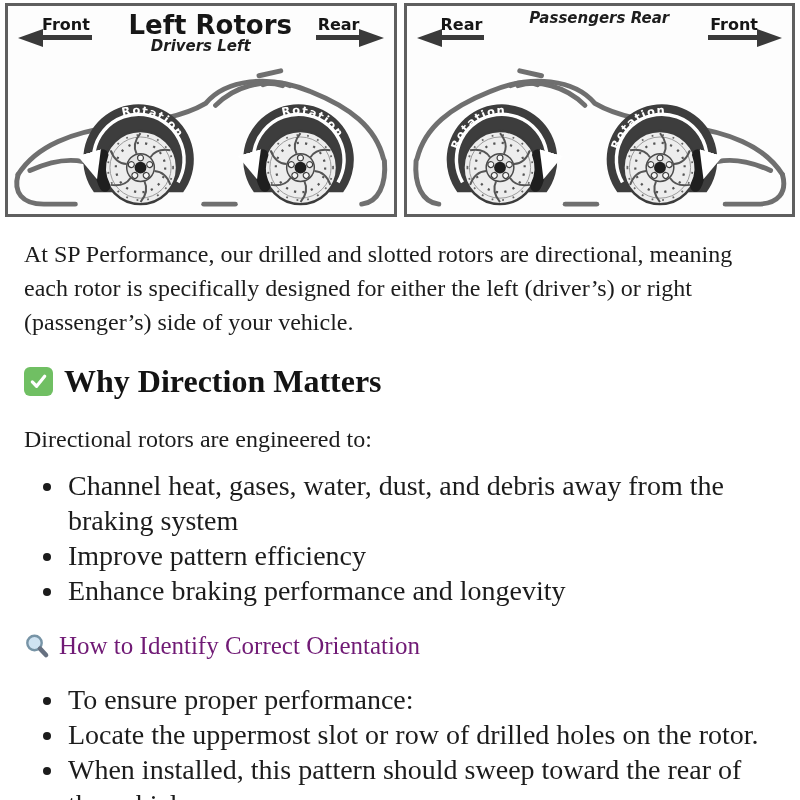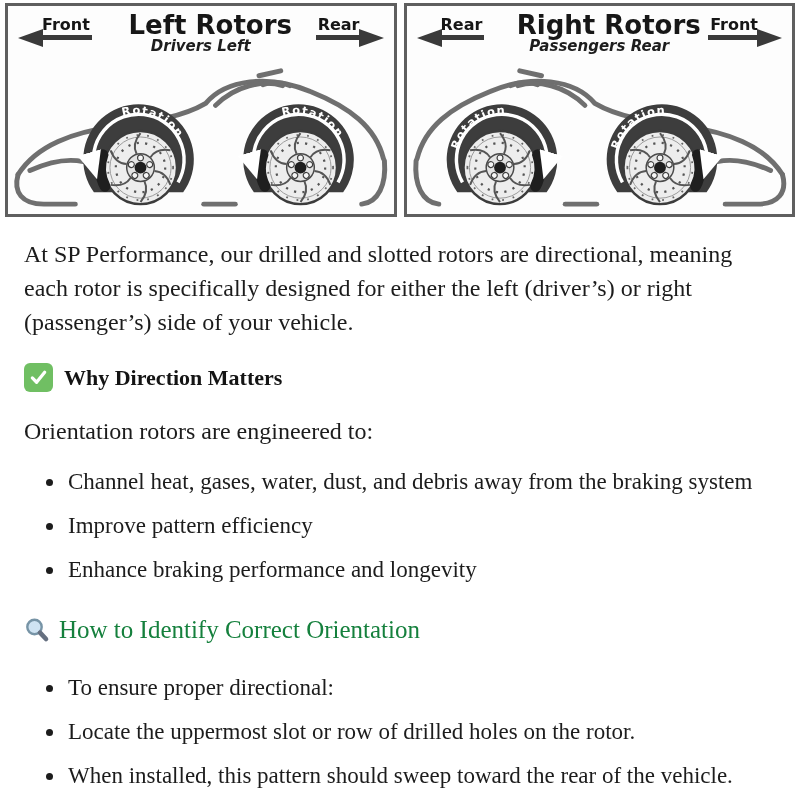--- a/index.html
+++ b/index.html
@@ -27,28 +27,28 @@
   .tri-left  { border-right:25px solid #3a3a3a; margin-right:-3px; }
   .tri-right { border-left:25px solid #3a3a3a; margin-left:-3px; }
 
   .car-svg { display:block; width:100%; height:158px; }
 
   
   .content { padding:12px 24px 0 24px;font-family:Liberation Serif, serif; }
   .intro { font-size:24px; line-height:34px; max-width:730px; margin:8px 0 0 0; }
   .sec-h1 {
     display:flex; align-items:center; gap:11px;
-    font-size:22px; font-weight:700; margin:24px 0 0 0; color:#141414;
+    font-size:32px; font-weight:700; margin:24px 0 0 0; color:#141414;
   }
   .sec-h2 {
     display:flex; align-items:center; gap:8px;
-    font-size:25px; font-weight:400; margin:24px 0 0 0; color:#15803d;
+    font-size:25px; font-weight:400; margin:24px 0 0 0; color:#701a75;
   }
   .lead { font-size:24px; line-height:34px; margin:22px 0 0 0; }
-  ul.blist { margin:12px 0 0 0; padding-left:42px; font-size:23px; line-height:44px; }
+  ul.blist { margin:12px 0 0 0; padding-left:42px; font-size:28px; line-height:35px; }
   ul.blist.second { margin-top:22px; }
   ul.blist li { padding-left:2px; }
 
   .check-box {
     width:29px; height:29px; border-radius:6px; background:#70bf63;
     display:flex; align-items:center; justify-content:center; flex:0 0 auto;
   }
   .mag-icon { width:27px; height:27px; flex:0 0 auto; }
 </style>
 </head>
@@ -139,21 +139,20 @@
       </text>
     </svg>
   </div>
 
   <div class="panel">
     <div class="panel-header">
       <div class="dir left-side">
         <span class="tri tri-left"></span>
         <span class="dir-text">Rear</span>
       </div>
-      <div class="panel-title">Right Rotors</div>
       <div class="panel-subtitle">Passengers Rear</div>
       <div class="dir right-side">
         <span class="dir-text">Front</span>
         <span class="tri tri-right"></span>
       </div>
     </div>
     <svg class="car-svg" viewBox="0 0 382 160" preserveAspectRatio="xMidYMid meet">
       <use href="#carbody" transform="translate(382,0) scale(-1,1)"></use>
       <text font-family="DejaVu Sans, sans-serif" font-size="11.5" font-weight="700" fill="#ffffff" letter-spacing="1.2">
         <textPath href="#tR1">Rotation</textPath>
@@ -171,34 +170,34 @@
 
   <h2 class="sec-h1">
     <span class="check-box">
       <svg width="19" height="19" viewBox="0 0 20 20">
         <polyline points="3.5,10.5 8,15 16.5,4.5" fill="none" stroke="#ffffff" stroke-width="3.4" stroke-linecap="round" stroke-linejoin="round"></polyline>
       </svg>
     </span>
     <span>Why Direction Matters</span>
   </h2>
 
-  <p class="lead">Orientation rotors are engineered to:</p>
+  <p class="lead">Directional rotors are engineered to:</p>
 
   <ul class="blist">
     <li>Channel heat, gases, water, dust, and debris away from the braking system</li>
     <li>Improve pattern efficiency</li>
     <li>Enhance braking performance and longevity</li>
   </ul>
 
   <h2 class="sec-h2">
     <svg class="mag-icon" viewBox="0 0 27 27">
       <circle cx="10.5" cy="10" r="7.2" fill="#cfe3f2" stroke="#7794a6" stroke-width="2.4"></circle>
       <line x1="16" y1="15.6" x2="22" y2="22" stroke="#667080" stroke-width="4.6" stroke-linecap="round"></line>
     </svg>
     <span>How to Identify Correct Orientation</span>
   </h2>
 
   <ul class="blist second">
-    <li>To ensure proper directional:</li>
+    <li>To ensure proper performance:</li>
     <li>Locate the uppermost slot or row of drilled holes on the rotor.</li>
     <li>When installed, this pattern should sweep toward the rear of the vehicle.</li>
   </ul>
 </div>
 
 </body></html>

